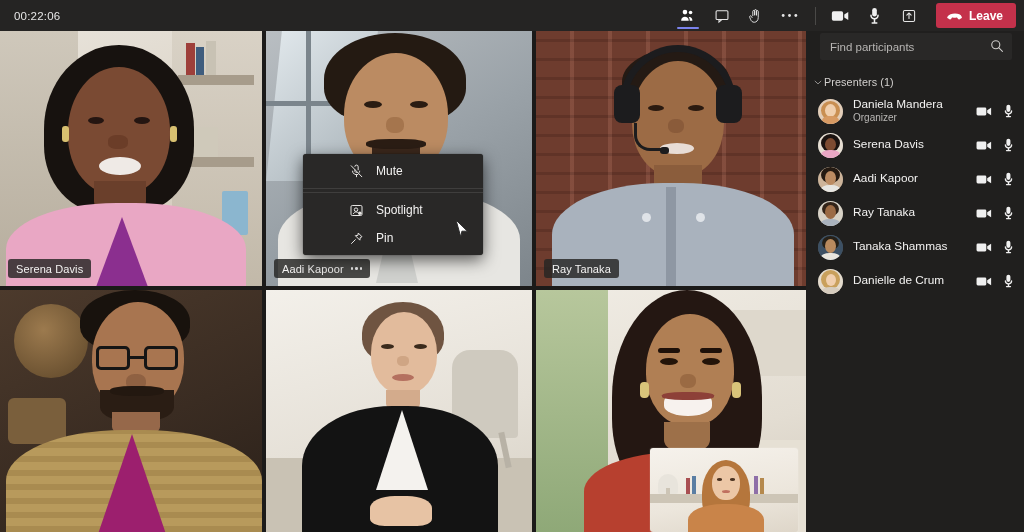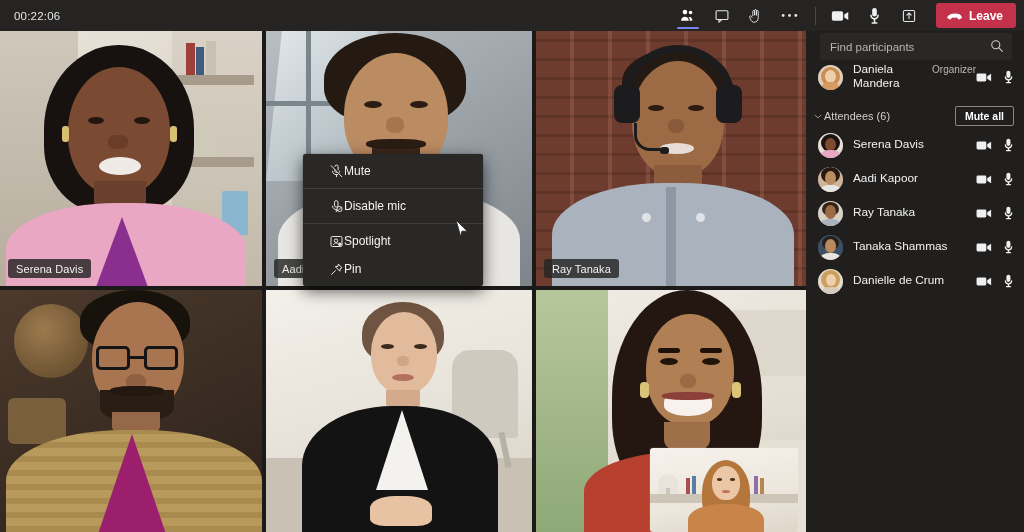--- a/index.html
+++ b/index.html
@@ -67,22 +67,22 @@
   .neck { position:absolute; border-radius:0 0 40% 40%; }
 
   
   .ctxmenu {
     position:absolute; left:303px; top:123px; width:180px;
     background:#292827; border-radius:3px; padding:3px 0;
     box-shadow:0 5px 16px rgba(0,0,0,.62), 0 0 1px rgba(0,0,0,.7);
     z-index:40;
   }
   .ctxitem {
-    display:flex; align-items:center; height:28px; padding:0 25px;
-    font-size:12px; color:#f3f2f1; cursor:pointer;
+    display:flex; align-items:center; gap:12px; height:28px; padding:0 25px;
+    font-size:12px; color:#f3f2f1; cursor:pointer;margin-left:20px;
   }
   .ctxitem.hovered { background:#3b3a39; }
   .ctxitem .ic { width:16px; display:flex; justify-content:center; }
   .ctxdiv { height:1px; background:#3f3e3d; margin:3px 0; }
   .cursor { position:absolute; left:455px; top:188px; z-index:50; pointer-events:none; }
 
   
   .panel {
     position:absolute; left:806px; top:31px; width:218px; height:501px;
     background:#201f1e;
@@ -112,21 +112,21 @@
     font-family:"Liberation Sans", sans-serif;
   }
 
   .prow { display:flex; align-items:center; height:34px; padding:0 10px 0 12px; cursor:pointer; }
   .avatar {
     width:25px; height:25px; border-radius:50%; overflow:hidden; position:relative;
     flex:0 0 25px; background:#555; margin-right:10px;
   }
   .pname { font-size:11.8px; color:#f3f2f1; line-height:1.15; }
   .prole { font-size:10px; color:#b9b7b5; line-height:1.2; margin-top:1px; }
-  .ptext { display:flex; flex-direction:row; justify-content:center; }
+  .ptext { display:flex; flex-direction:column; justify-content:center; }
   .picons { margin-left:auto; display:flex; align-items:center; gap:11px; }
   .picons .pi { cursor:pointer; display:flex; }
 </style>
 </head>
 <body>
 
 <div class="app">
 
   <div class="topbar">
     <div class="timer">00:22:06</div>
@@ -391,32 +391,20 @@
             <path d="M4.2 8.1a4.8 4.8 0 0 0 6.9 4.3M12.8 8.1a4.8 4.8 0 0 1-.6 2.3"></path>
             <path d="M9 12.9v2.4" stroke-linecap="round"></path>
             <path d="M2.6 2.1l12.8 13.2" stroke-linecap="round"></path>
           </svg>
         </span>
         <span>Mute</span>
       </div>
 
       <div class="ctxdiv"></div>
 
-      <div class="ctxitem">
-        <span class="ic">
-          <svg width="15" height="15" viewBox="0 0 18 18" fill="none" stroke="#e8e6e4" stroke-width="1.2">
-            <rect x="6.6" y="2" width="4.2" height="7.6" rx="2.1"></rect>
-            <path d="M4.2 8.1A4.6 4.6 0 0 0 9.4 12.6"></path>
-            <path d="M8.7 12.7v2.5" stroke-linecap="round"></path>
-            <circle cx="12.6" cy="12" r="3.1"></circle>
-            <path d="M10.5 14.1l4.2-4.2" stroke-linecap="round"></path>
-          </svg>
-        </span>
-        <span>Disable mic</span>
-      </div>
 
 
       <div class="ctxdiv"></div>
 
       <div class="ctxitem">
         <span class="ic">
           <svg width="15" height="15" viewBox="0 0 18 18" fill="none" stroke="#e8e6e4" stroke-width="1.2">
             <rect x="2.4" y="3" width="13.2" height="12" rx="1.5"></rect>
             <circle cx="8.4" cy="8" r="2.1"></circle>
             <path d="M5.2 13.2c.6-1.7 1.9-2.5 3.3-2.5 1.1 0 2.1.5 2.8 1.4"></path>
@@ -450,20 +438,28 @@
     <div class="searchwrap">
       <input class="searchbox" type="text" placeholder="Find participants" style="">
       <span class="search-ic">
         <svg width="14" height="14" viewBox="0 0 16 16" fill="none" stroke="#cfcdcb" stroke-width="1.25">
           <circle cx="6.6" cy="6.6" r="4.6"></circle>
             <path d="M10.2 10.2l4 4" stroke-linecap="round"></path>
         </svg>
       </span>
     </div>
 
+    <div class="sect">
+      <span class="chev">
+        <svg width="8" height="5" viewBox="0 0 9 6" fill="none" stroke="#c5c3c1" stroke-width="1.1" stroke-linecap="round">
+          <path d="M1 1.4l3.5 3.3L8 1.4"></path>
+        </svg>
+      </span>
+      <span class="slabel">Presenters (1)</span>
+    </div>
 
     <div class="prow">
       <div class="avatar">
         <div style="position:absolute;inset:0;background:#e2cdb8;"></div>
         <div style="position:absolute;left:3px;top:2px;width:19px;height:19px;border-radius:50%;background:#c98f52;"></div>
         <div style="position:absolute;left:7px;top:5px;width:11px;height:13px;border-radius:50%;background:#f0cfae;"></div>
         <div style="position:absolute;left:4px;top:17px;width:17px;height:10px;border-radius:45% 45% 0 0;background:#d79a63;"></div>
       </div>
       <div class="ptext">
         <div class="pname">Daniela Mandera</div>
@@ -478,29 +474,20 @@
         </span>
         <span class="pi">
           <svg width="11" height="14" viewBox="0 0 12 16" fill="#f0f0f0">
             <rect x="3.6" y="0.8" width="4.6" height="8.2" rx="2.3"></rect>
             <path d="M1.7 7.8a.75.75 0 0 1 1.5 0 2.8 2.8 0 0 0 5.6 0 .75.75 0 0 1 1.5 0 4.3 4.3 0 0 1-3.5 4.2v1.6h1.5a.7.7 0 0 1 0 1.4H3.7a.7.7 0 0 1 0-1.4h1.5V12a4.3 4.3 0 0 1-3.5-4.2z"></path>
           </svg>
         </span>
       </div>
     </div>
 
-    <div class="sect">
-      <span class="chev">
-        <svg width="8" height="5" viewBox="0 0 9 6" fill="none" stroke="#c5c3c1" stroke-width="1.1" stroke-linecap="round">
-          <path d="M1 1.4l3.5 3.3L8 1.4"></path>
-        </svg>
-      </span>
-      <span class="slabel">Attendees (6)</span>
-      <button class="muteall">Mute all</button>
-    </div>
 
     <div class="prow">
       <div class="avatar">
         <div style="position:absolute;inset:0;background:#e6ded2;"></div>
         <div style="position:absolute;left:3px;top:1px;width:19px;height:18px;border-radius:50%;background:#1b1310;"></div>
         <div style="position:absolute;left:7px;top:5px;width:11px;height:13px;border-radius:50%;background:#7e4b31;"></div>
         <div style="position:absolute;left:3px;top:17px;width:19px;height:10px;border-radius:45% 45% 0 0;background:#e9a7c4;"></div>
       </div>
       <div class="ptext">
         <div class="pname">Serena Davis</div>

